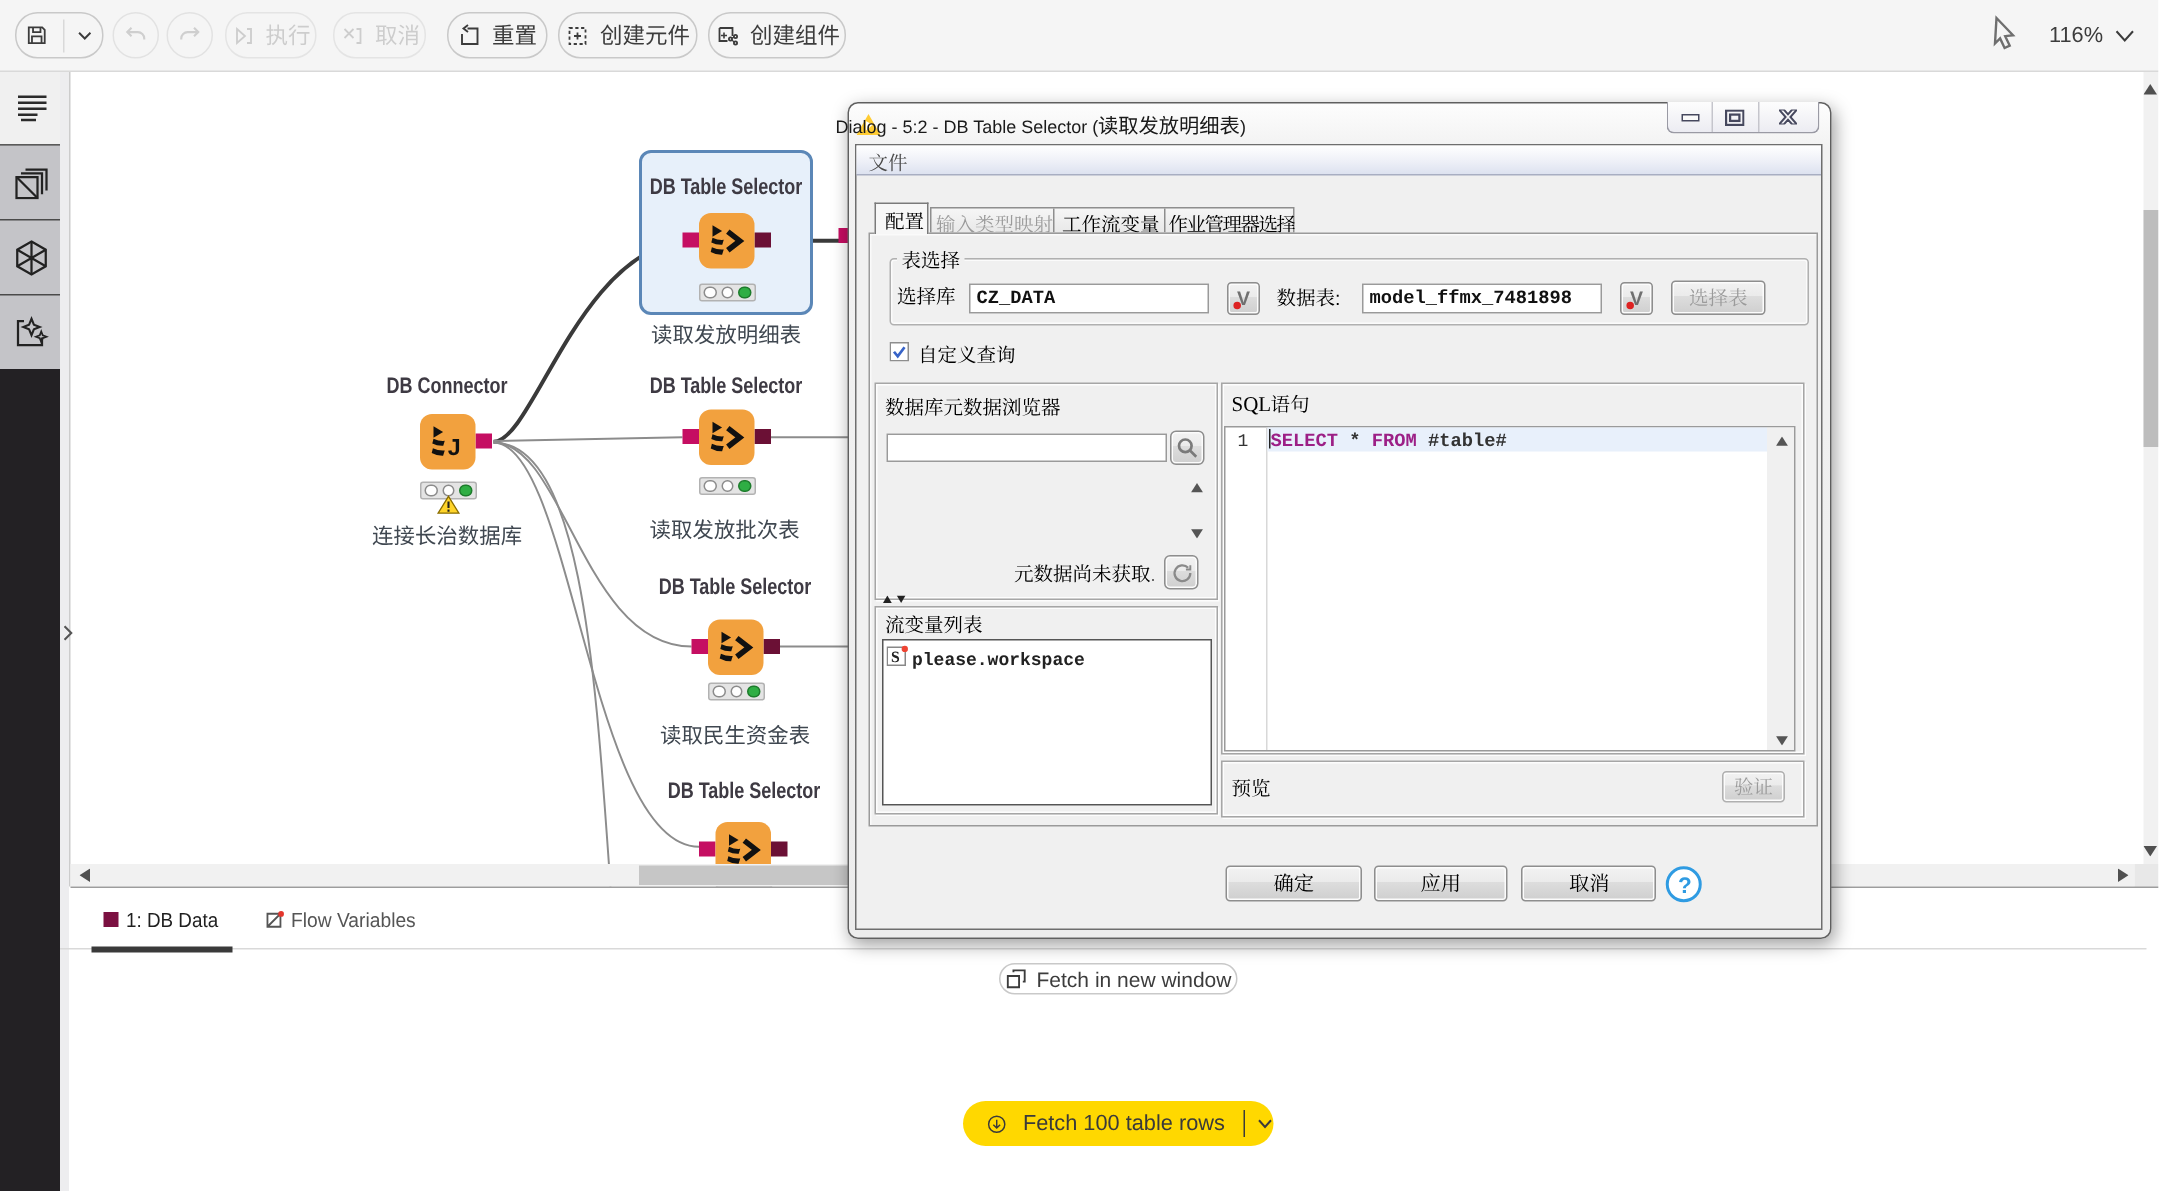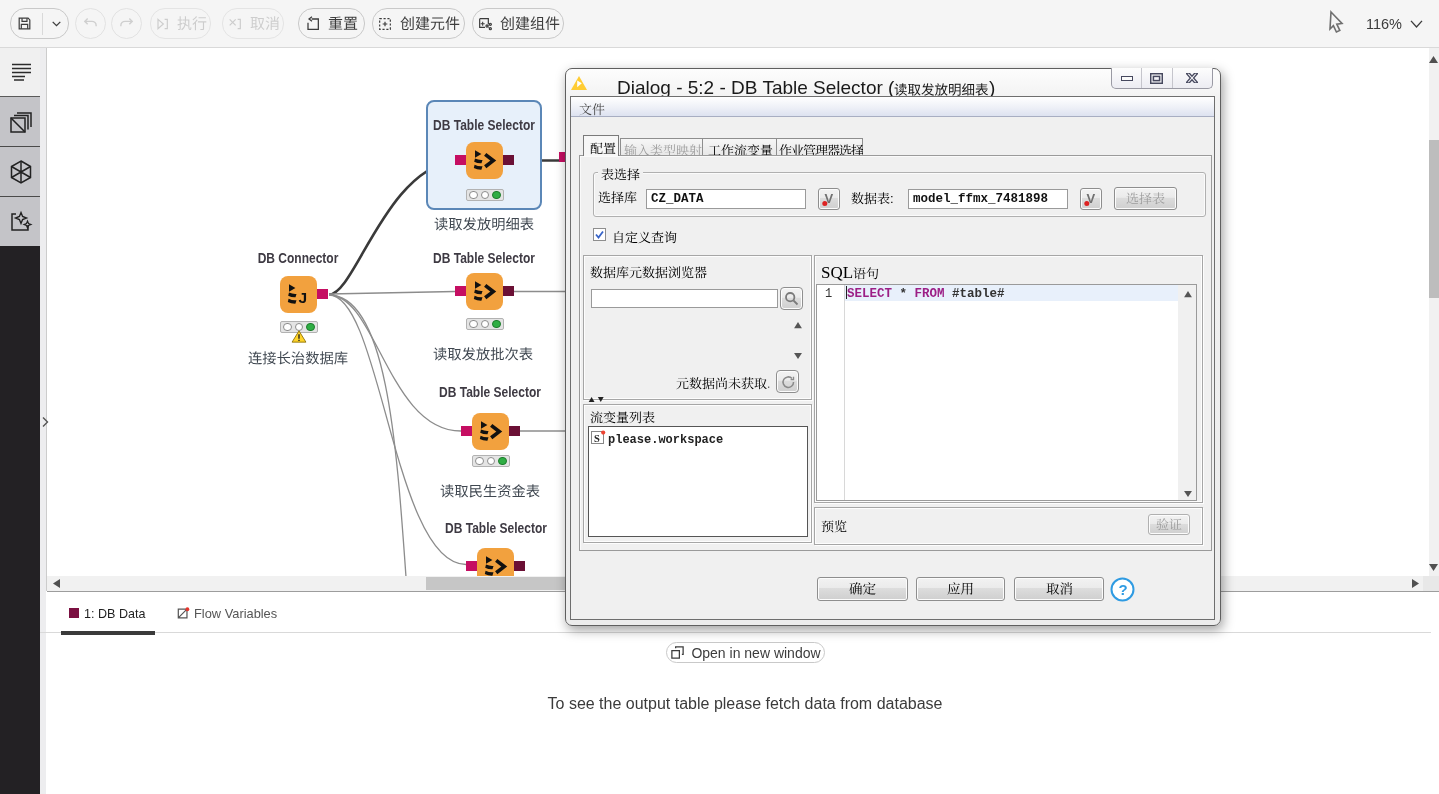--- a/index.html
+++ b/index.html
@@ -302,31 +302,41 @@
     <svg class="ab" style="left:177px;top:607px" width="13" height="13" viewBox="0 0 15 15" fill="none">
 <path d="M1.5 2.5h10v10h-10zM11.5 2.5l-10 10" stroke="#555" stroke-width="1.4"></path>
       <circle cx="12" cy="2.6" r="2.2" fill="#e4352c"></circle>
     </svg>
     <div class="ab" style="left:194px;top:606px;font-size:13.5px;color:#555;transform:scaleX(.95);transform-origin:left">Flow Variables</div>
     <div class="pill" style="left:666px;top:642px;width:159px;height:21px;border-color:#c9c9c9;font-size:14px;color:#3c3c3c;gap:6px">
 <svg width="15" height="15" viewBox="0 0 24 24" fill="none" stroke="#3c3c3c" stroke-width="2">
         <path d="M3 9h12v12H3z"></path>
         <path d="M9 5V3h12v12h-2"></path>
       </svg>
-<span>Open in new window</span>
-    </div>
-    <div class="ab" style="left:445px;top:695px;width:600px;text-align:center;font-size:16px;color:#3b3b3b">To see the output table please fetch data from database</div>
+<span>Fetch in new window</span>
+    </div>
+    <div class="ab" style="left:642px;top:734px;width:207px;height:30px;background:#ffd800;border-radius:15px;display:flex;align-items:center">
+<svg style="margin-left:16px" width="17" height="17" viewBox="0 0 24 24" fill="none" stroke="#3a3a3a" stroke-width="1.8">
+<circle cx="12" cy="12" r="10"></circle>
+        <path d="M12 6.5v10M7.8 12.5l4.2 4.2 4.2-4.2"></path>
+      </svg>
+<span style="margin-left:11px;font-size:14.5px;color:#3a3a3a;white-space:nowrap">Fetch 100 table rows</span>
+<div style="margin-left:12px;width:1px;height:18px;background:#3a3a3a"></div>
+<svg style="margin-left:9px" width="14" height="11" viewBox="0 0 24 18" fill="none" stroke="#3a3a3a" stroke-width="3">
+        <path d="M3 3l9 10 9-10"></path>
+      </svg>
+</div>
     <div class="ab" style="left:565px;top:68px;width:656px;height:558px;border:1px solid #5f5f5f;border-radius:7px;
 background:linear-gradient(#fdfdfd,#f2f2f2 30px,#ececec);box-shadow:2px 4px 12px rgba(0,0,0,.38)"></div>
     <svg class="ab" style="left:571px;top:76px" width="16" height="14" viewBox="0 0 16 14">
 <path d="M8 0L16 14H0z" fill="#fc3"></path>
       <path d="M8 0L16 14H0z" fill="none"></path>
 <path d="M6.2 4.6l4.6 2.6-4.6 4z" fill="#fff"></path>
     </svg>
-    <div class="ab" style="left:617px;top:77px;font-size:19px;color:#1a1a1a">Dialog - 5:2 - DB Table Selector (<svg class="cj" style="width:94.5px;height:13.5px" viewBox="0 -860 7000 1000" fill="#1a1a1a">
+    <div class="ab" style="left:557px;top:77px;font-size:12px;color:#1a1a1a">Dialog - 5:2 - DB Table Selector (<svg class="cj" style="width:94.5px;height:13.5px" viewBox="0 -860 7000 1000" fill="#1a1a1a">
         <use href="#a8BFB" x="0"></use>
         <use href="#a53D6" x="1000"></use>
         <use href="#a53D1" x="2000"></use>
         <use href="#a653E" x="3000"></use>
         <use href="#a660E" x="4000"></use>
         <use href="#a7EC6" x="5000"></use>
         <use href="#a8868" x="6000"></use>
       </svg>)</div>
     <div class="ab" style="left:1111px;top:68px;width:102px;height:21px;border:1px solid #9a9aa4;border-top:none;
 border-radius:0 0 5px 5px;background:linear-gradient(#fdfdfd,#ececf2);display:flex">
@@ -492,21 +502,21 @@
         <use href="#b8868" x="4000"></use>
       </svg></div>
     <div class="ab" style="left:588px;top:426px;width:220px;height:111px;background:#fff;border:1px solid #555"></div>
     <svg class="ab" style="left:591px;top:430px" width="15" height="15" viewBox="0 0 15 15">
 <rect x="0.5" y="1.5" width="12" height="12" fill="#fff" stroke="#888"></rect>
 <text x="3" y="11.6" font-size="10.5" font-weight="bold" font-family="Liberation Serif" fill="#222">S</text>
 <circle cx="12.2" cy="2.6" r="2.1" fill="#e43"></circle>
     </svg>
     <div class="ab" style="left:608px;top:433px;font-family:'Liberation Mono',monospace;font-size:12px;font-weight:bold;color:#222">please.workspace</div>
     <div class="etch" style="left:814px;top:255px;width:389px;height:248px;"></div>
-    <div class="ab" style="left:821px;top:263px;font-size:17px;color:#000;font-family:'Liberation Serif',serif">SQL<svg class="cj" style="width:26px;height:13px" viewBox="0 -860 2000 1000" fill="#000">
+    <div class="ab" style="left:821px;top:263px;font-size:14px;color:#000;font-family:'Liberation Serif',serif">SQL<svg class="cj" style="width:26px;height:13px" viewBox="0 -860 2000 1000" fill="#000">
         <use href="#b8BED" x="0"></use>
         <use href="#b53E5" x="1000"></use>
       </svg></div>
     <div class="ab" style="left:816px;top:284px;width:381px;height:217px;background:#fff;border:1px solid #9a9a9a"></div>
     <div class="ab" style="left:844px;top:285px;width:1px;height:215px;background:#d8d8d8"></div>
     <div class="ab" style="left:825px;top:287px;font-family:'Liberation Mono',monospace;font-size:12px;color:#333">1</div>
     <div class="ab" style="left:845px;top:285px;width:333px;height:15.5px;background:#e8f0fb"></div>
     <div class="ab" style="left:845.5px;top:286px;width:1.5px;height:13px;background:#222"></div>
     <div class="ab" style="left:847px;top:287px;font-family:'Liberation Mono',monospace;font-size:12.5px;font-weight:bold;color:#333">
 <span style="color:#9c1f86">SELECT</span> * <span style="color:#9c1f86">FROM</span> #table#</div>

